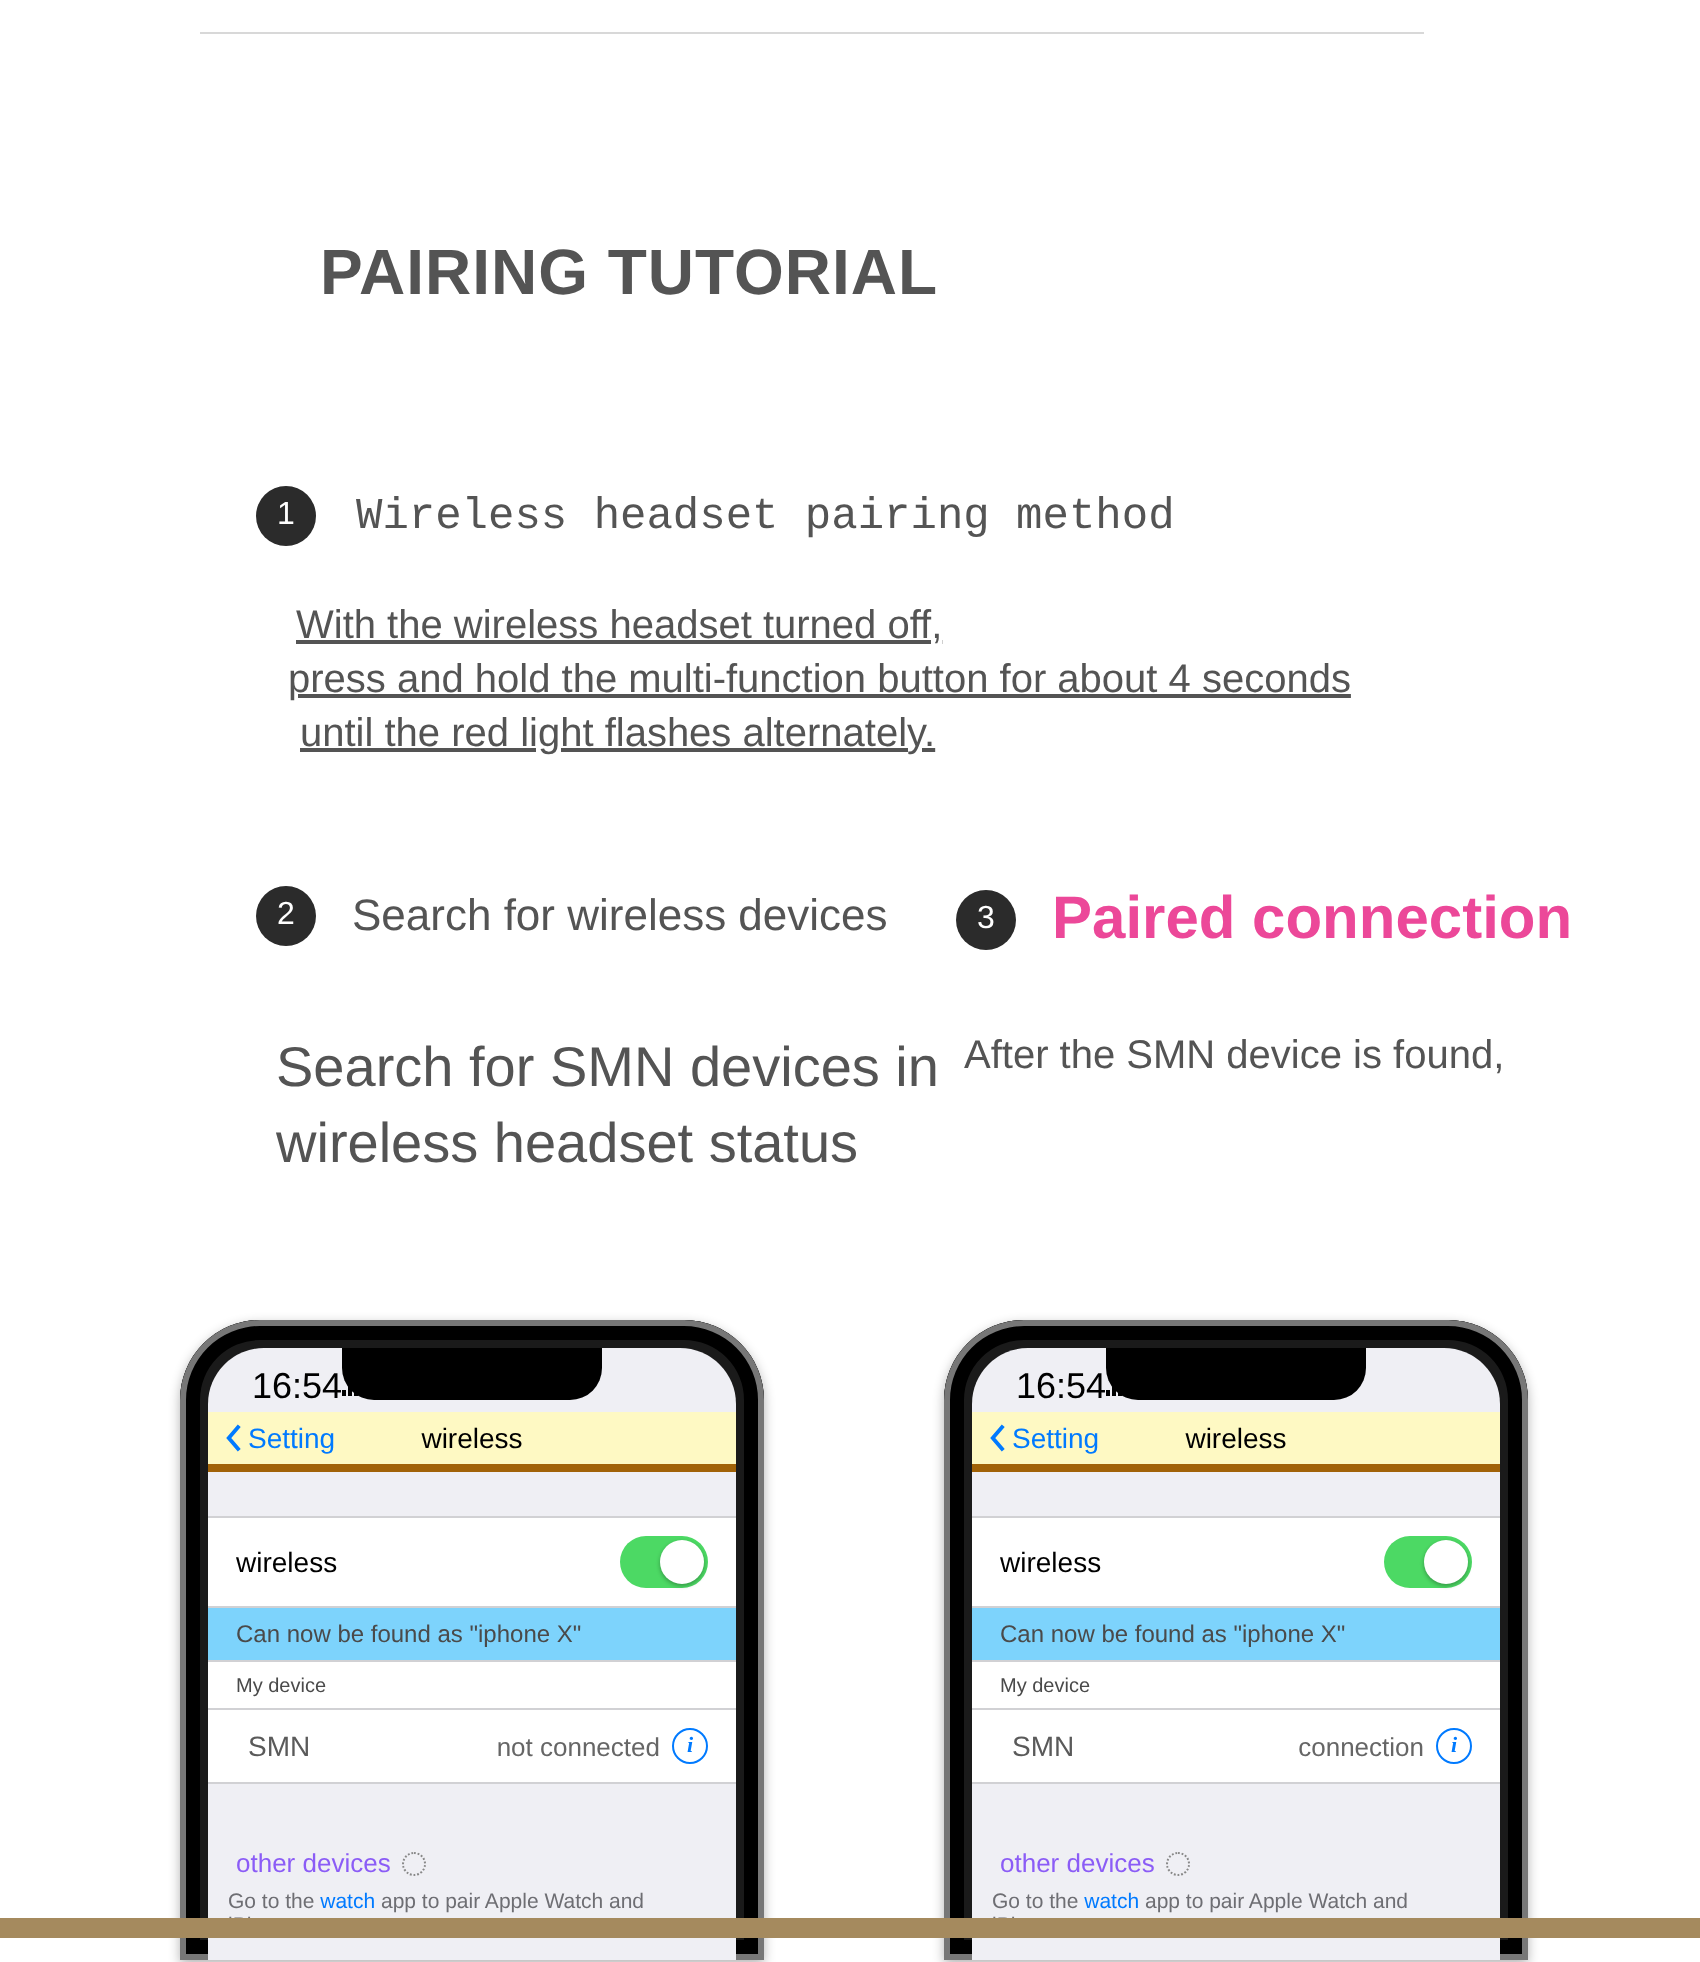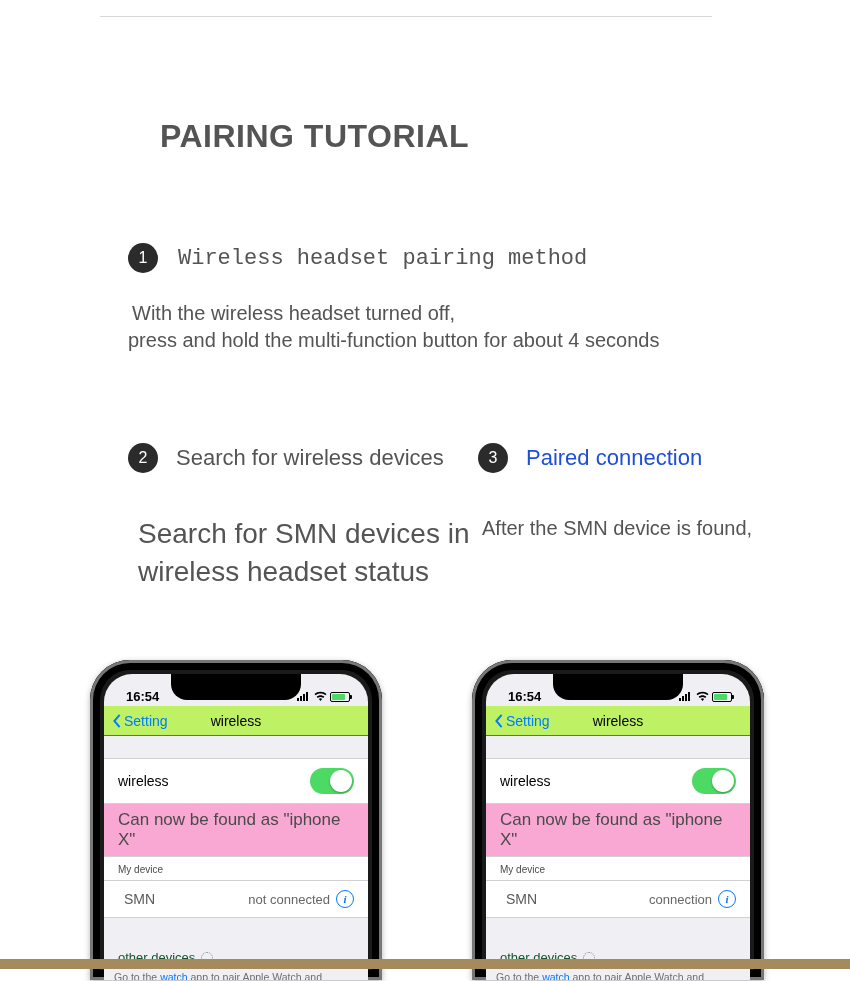--- a/index.html
+++ b/index.html
@@ -3,90 +3,91 @@
 <meta charset="utf-8">
 <style>
   * { box-sizing: border-box; margin: 0; padding: 0; }
   html, body { width: 850px; height: 981px; background:#fff; font-family: Arial, Helvetica, sans-serif; color:#545454; overflow:hidden; }
   .page { width:850px; height:981px; position:relative; }
   .topline { position:absolute; left:100px; top:16px; width:612px; height:1px; background:#d8d8d8; }
   .title { position:absolute; left:160px; top:118px; font-size:32px; font-weight:700; color:#545454; letter-spacing:0.5px; }
   .step-badge { width:30px; height:30px; min-width:30px; border-radius:50%; background:#2b2b2b; color:#fff; display:flex; align-items:center; justify-content:center; font-size:16px; font-weight:400; }
   .s1-row { position:absolute; left:128px; top:243px; display:flex; align-items:center; gap:20px; }
   .s1-h { font-size:22px; color:#545454;font-family:Liberation Mono, monospace; }
-  .s1-desc { position:absolute; left:132px; top:300px; font-size:20px; color:#545454; line-height:1.35; }
+  .s1-desc { position:absolute; left:148px; top:300px; font-size:20px; color:#545454; line-height:1.35;text-decoration:underline; }
   .s1-desc .l2 { margin-left:-4px; }
   .s1-desc .l3 { margin-left:2px; }
   .s2-row { position:absolute; left:128px; top:443px; display:flex; align-items:center; gap:18px; }
   .s2-h { font-size:22px; color:#545454; }
   .s3-row { position:absolute; left:478px; top:443px; display:flex; align-items:center; gap:18px; }
-  .s3-h { font-size:22px; color:#1d4ed8; }
+  .s3-h { font-size:30px; color:#ec4899;font-weight:bold; }
   .s2-desc { position:absolute; left:138px; top:515px; font-size:28px; color:#545454; line-height:1.35; }
   .s3-desc { position:absolute; left:482px; top:515px; font-size:20px; color:#545454; line-height:1.35; }
   .s3-desc .l2 { margin-left:-2px; }
 
   .phone { position:absolute; top:660px; width:292px; height:320px; }
   .phone.left { left:90px; }
   .phone.right { left:472px; }
 
   .phone-body { position:absolute; inset:0; background:#1a1a1a; border-radius:40px 40px 0 0; box-shadow: inset 0 0 0 3px #777, inset 0 0 0 10px #000, 0 2px 6px rgba(0,0,0,.3); }
   .phone-screen { position:absolute; left:14px; right:14px; top:14px; bottom:0; background:#efeff4; border-radius:28px 28px 0 0; overflow:hidden; color:#000; }
   .notch { position:absolute; top:0; left:50%; transform:translateX(-50%); width:130px; height:26px; background:#000; border-radius:0 0 16px 16px; z-index:5; }
 
-  .statusbar { height:32px; display:flex; align-items:flex-end; justify-content:space-between; padding:0 18px 2px 18px; font-size:13px; font-weight:700; }
+  .statusbar { height:32px; display:flex; align-items:flex-end; justify-content:flex-start; padding:0 18px 2px 18px; font-size:18px; font-weight:400; }
   .sb-time { padding-left:4px; }
   .sb-icons { display:flex; align-items:center; gap:3px; }
   .sb-signal { width:14px; height:9px; display:flex; align-items:flex-end; gap:1px; }
   .sb-signal span { width:2px; background:#000; }
   .sb-signal span:nth-child(1){height:3px} .sb-signal span:nth-child(2){height:5px} .sb-signal span:nth-child(3){height:7px} .sb-signal span:nth-child(4){height:9px}
   .sb-wifi svg { width:13px; height:10px; }
   .sb-batt { width:20px; height:10px; border:1px solid #000; border-radius:2px; position:relative; }
   .sb-batt::before { content:""; position:absolute; left:1px; top:1px; bottom:1px; width:70%; background:#4cd964; border-radius:1px; }
   .sb-batt::after { content:""; position:absolute; right:-3px; top:2px; width:2px; height:4px; background:#000; border-radius:0 1px 1px 0; }
 
-  .navbar { height:30px; display:flex; align-items:center; position:relative; border-bottom:1px solid #a16207; background:#bef264; }
+  .navbar { height:30px; display:flex; align-items:center; position:relative; border-bottom:4px solid #a16207; background:#fef9c3; }
   .nav-back { display:flex; align-items:center; gap:2px; color:#007aff; font-size:14px; padding-left:8px; }
   .nav-back svg { width:10px; height:14px; }
   .nav-title { position:absolute; left:0; right:0; text-align:center; font-size:14px; color:#000; font-weight:400; pointer-events:none; }
 
   .group-gap { height:22px; }
 
   .cell { background:#fff; border-top:1px solid #d1d1d4; border-bottom:1px solid #d1d1d4; padding:9px 14px; display:flex; align-items:center; justify-content:space-between; min-height:36px; }
   .cell-label { font-size:14px; color:#000; }
-  .cell-sub { font-size:17px; color:#4a4a4a; padding:6px 14px; background:#f9a8d4; }
+  .cell-sub { font-size:12px; color:#4a4a4a; padding:6px 14px; background:#7dd3fc; }
   .section-header { font-size:10px; color:#4a4a4a; padding:7px 14px 5px; }
   .device-row-right { display:flex; align-items:center; gap:6px; }
   .status-text { font-size:13px; color:#666; }
   .info-ic { width:18px; height:18px; border:1.5px solid #007aff; border-radius:50%; color:#007aff; font-size:11px; display:flex; align-items:center; justify-content:center; font-style:italic; font-family:Georgia, serif; font-weight:600; }
 
   .switch { width:44px; height:26px; border-radius:13px; background:#4cd964; position:relative; }
   .switch::after { content:""; position:absolute; right:2px; top:2px; width:22px; height:22px; background:#fff; border-radius:50%; box-shadow:0 1px 2px rgba(0,0,0,.3); }
 
   .spinner { width:12px; height:12px; border:1px dotted #888; border-radius:50%; display:inline-block; vertical-align:middle; margin-left:6px; }
-  .other-row { padding:10px 14px 4px; font-size:13px; color:#14532d; display:flex; align-items:center; }
+  .other-row { padding:10px 14px 4px; font-size:13px; color:#8b5cf6; display:flex; align-items:center; }
   .foot-note { padding:2px 10px 8px; font-size:10.5px; color:#6e6e73; }
   .foot-note .link { color:#007aff; }
 
   .bottom-bar { position:absolute; left:0; right:0; bottom:12px; height:10px; background:#a58a5e; }
 </style>
 </head>
 <body>
 
 <div class="page">
   <div class="topline"></div>
 
   <div class="title">PAIRING TUTORIAL</div>
 
   <div class="s1-row">
     <div class="step-badge">1</div>
     <div class="s1-h">Wireless headset pairing method</div>
   </div>
   <div class="s1-desc">
     <div>With the wireless headset turned off,</div>
     <div class="l2">press and hold the multi-function button for about 4 seconds</div>
+    <div class="l3"> until the red light flashes alternately.</div>
   </div>
 
   <div class="s2-row">
     <div class="step-badge">2</div>
     <div class="s2-h">Search for wireless devices</div>
   </div>
   <div class="s2-desc">
     <div>Search for SMN devices in</div>
     <div> wireless headset status</div>
   </div>

